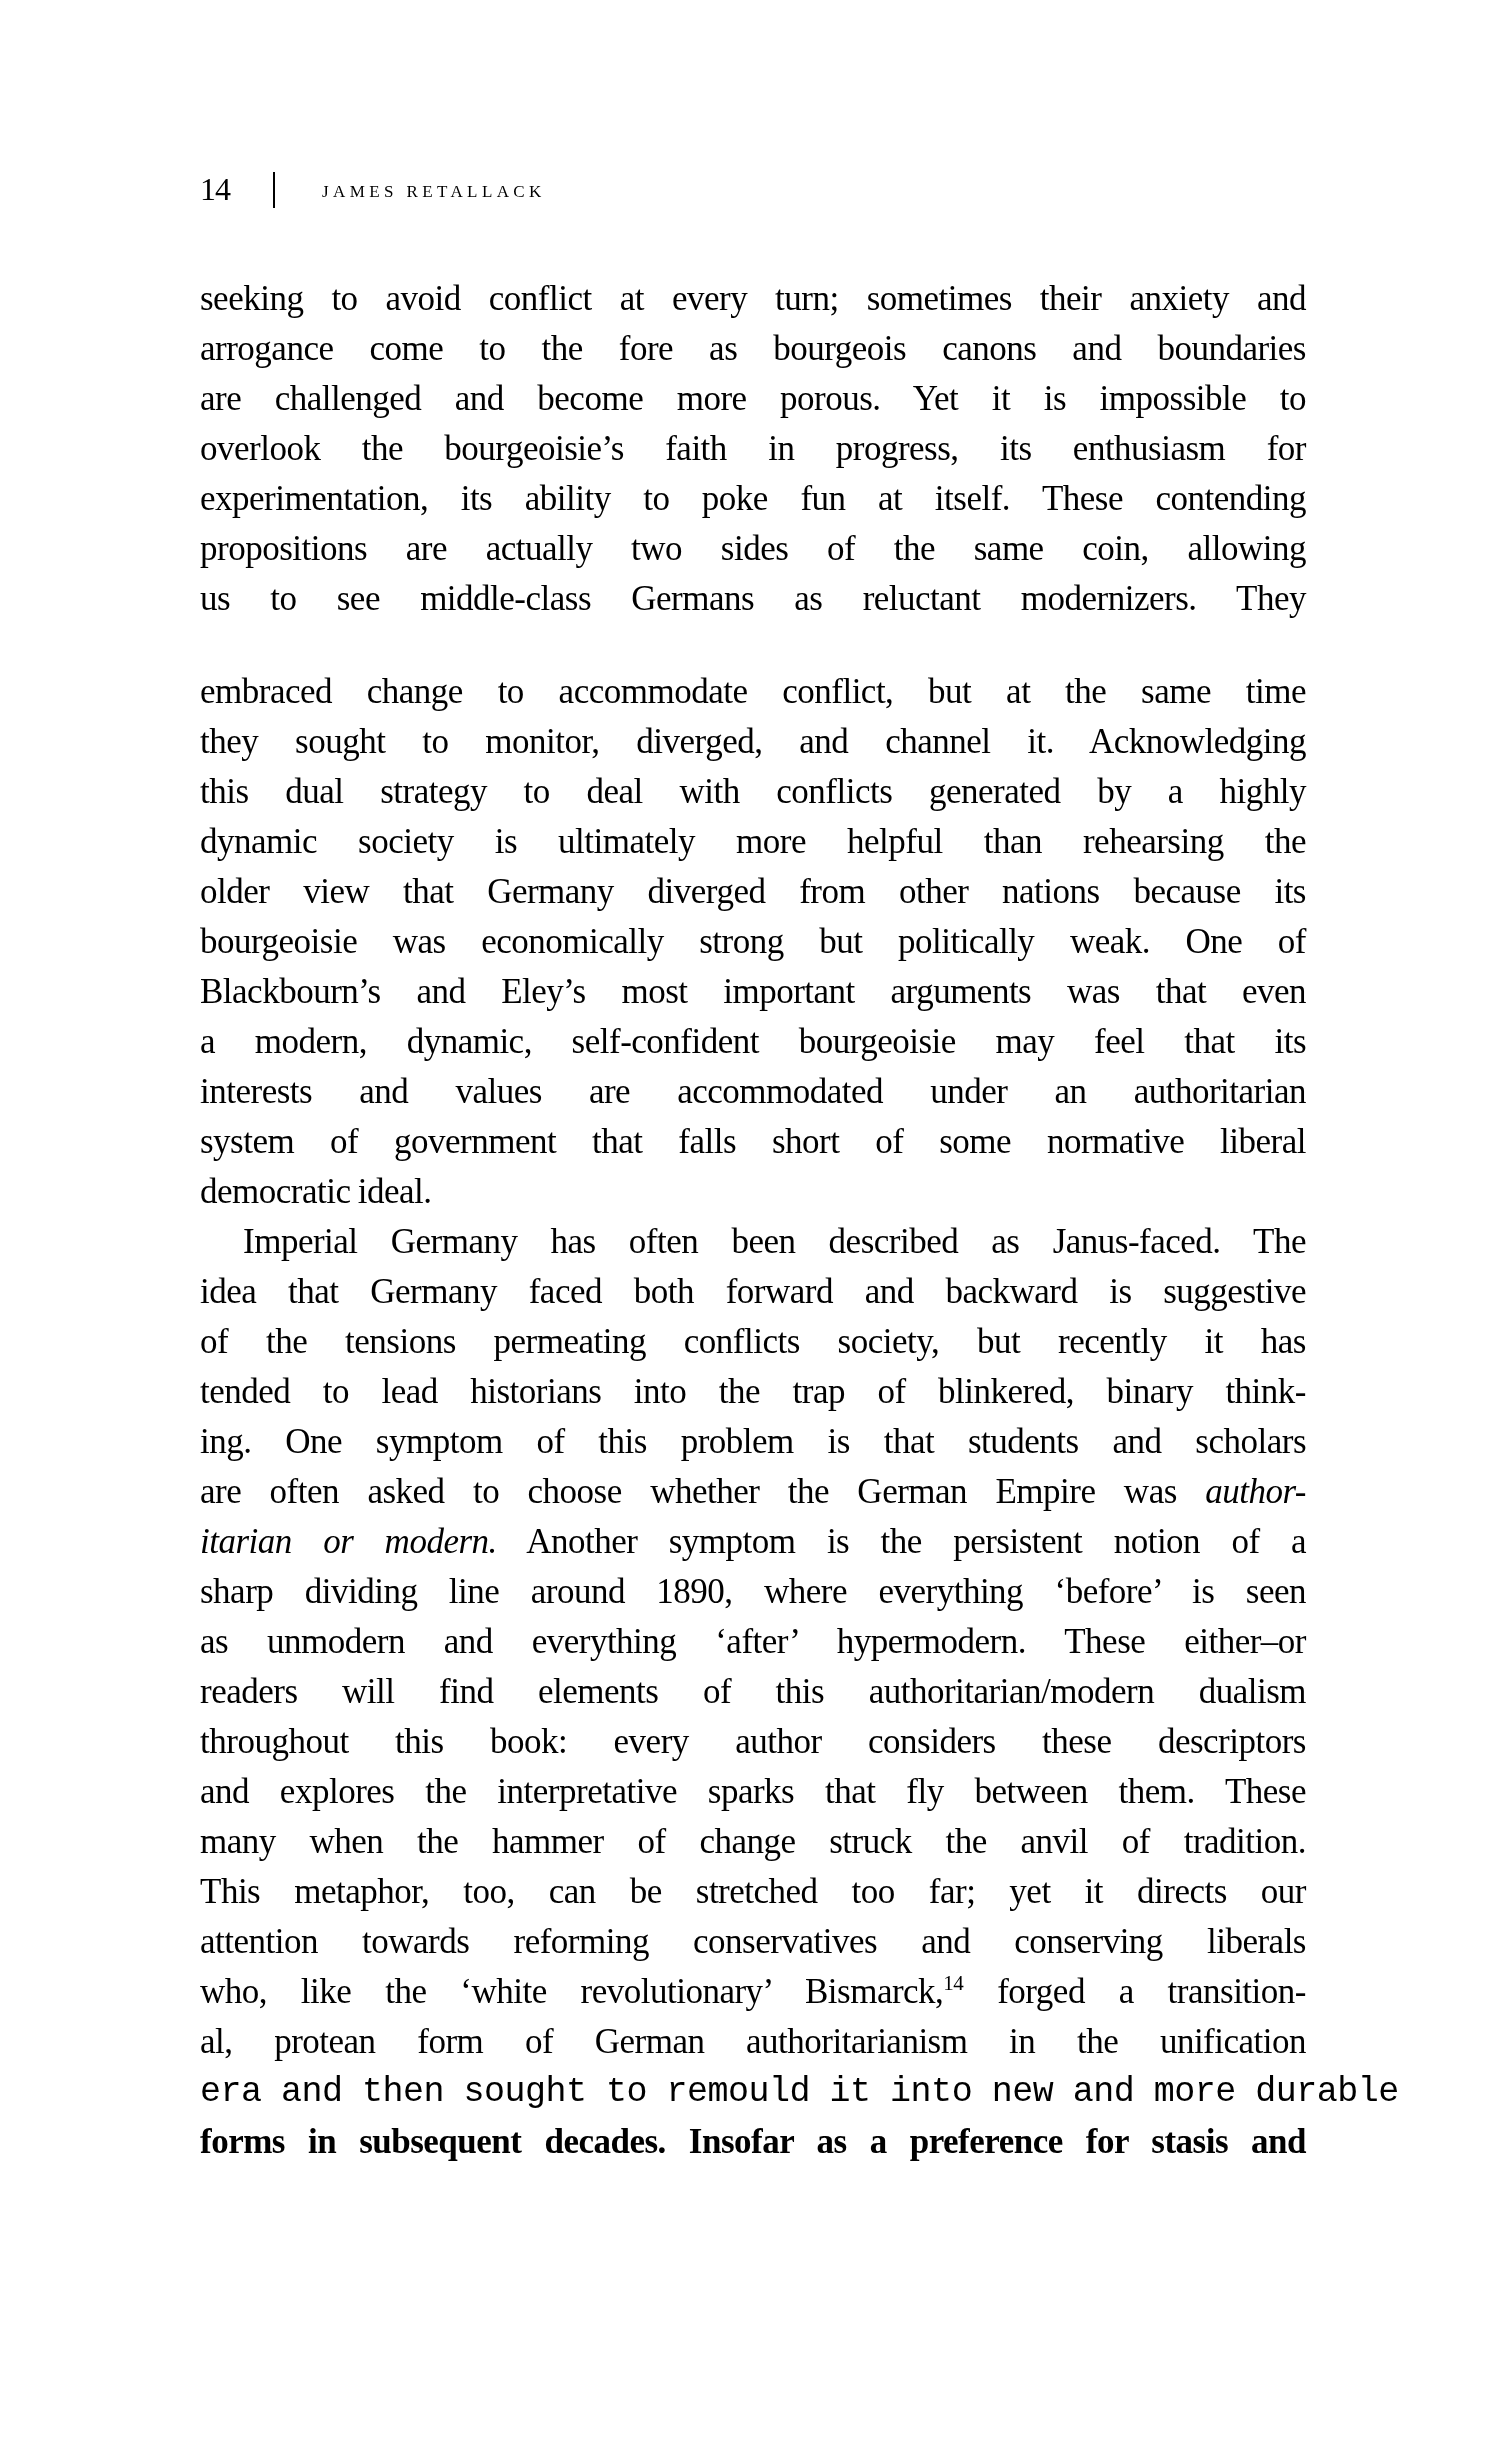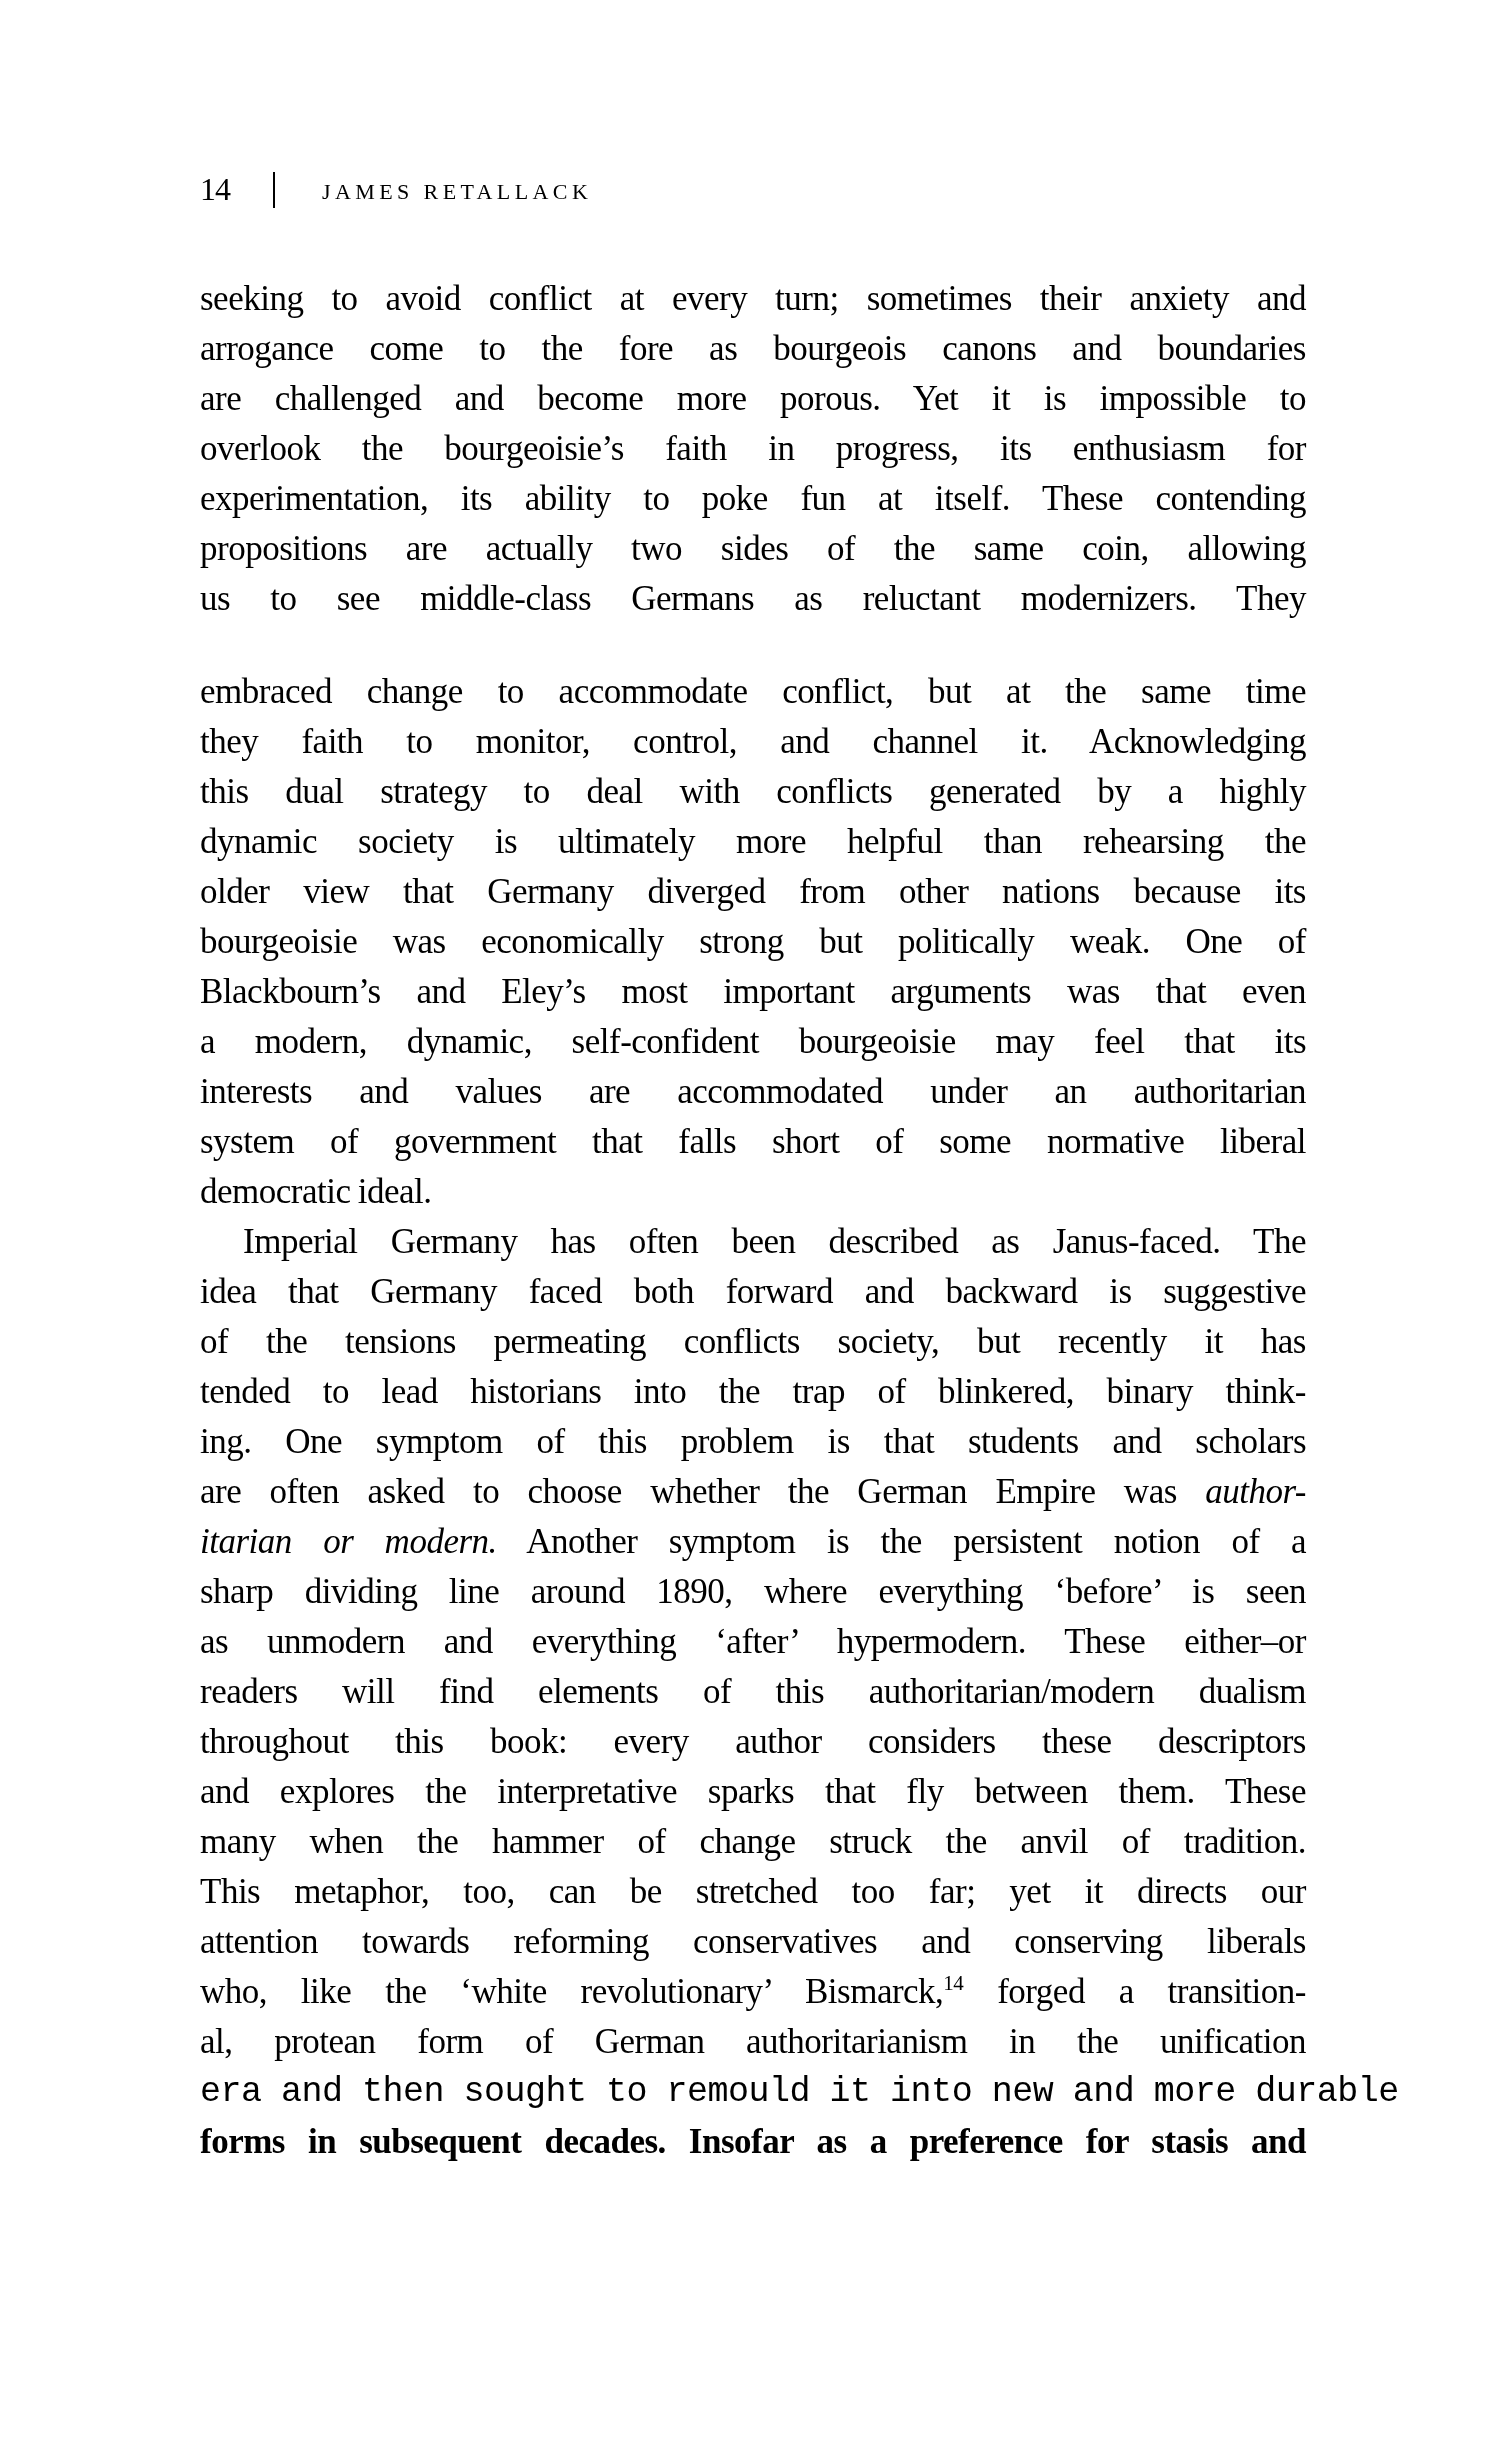--- a/index.html
+++ b/index.html
@@ -35,21 +35,21 @@
     left: 73px;
     top: 1.9px;
     width: 1.9px;
     height: 36px;
     background: #000000;
   }
   .running-author {
     position: absolute;
     left: 122px;
     top: 3.9px;
-    font-size: 22px;
+    font-size: 17px;
     line-height: 35px;
     letter-spacing: 4.4px;
     text-transform: uppercase;
     white-space: nowrap;
   }
   .text-block {
     position: absolute;
     left: 200px;
     top: 274px;
     width: 1106px;
@@ -96,21 +96,21 @@
 <div class="text-block" id="text-block">
     <div>
       <span class="line" style="white-space: nowrap;">seeking to avoid conflict at every turn; sometimes their anxiety and</span>
       <span class="line" style="white-space: nowrap;">arrogance come to the fore as bourgeois canons and boundaries</span>
       <span class="line" style="white-space: nowrap;">are challenged and become more porous. Yet it is impossible to</span>
       <span class="line" style="white-space: nowrap;">overlook the bourgeoisie’s faith in progress, its enthusiasm for</span>
       <span class="line" style="white-space: nowrap;">experimentation, its ability to poke fun at itself. These contending</span>
       <span class="line" style="white-space: nowrap;">propositions are actually two sides of the same coin, allowing</span>
       <span class="line" style="white-space: nowrap;">us to see middle-class Germans as reluctant modernizers. They</span>
       <span class="line" style="white-space: nowrap; margin-top: 43px;">embraced change to accommodate conflict, but at the same time</span>
-      <span class="line" style="white-space: nowrap;">they faith to monitor, control, and channel it. Acknowledging</span>
+      <span class="line" style="white-space: nowrap;">they sought to monitor, diverged, and channel it. Acknowledging</span>
       <span class="line" style="white-space: nowrap;">this dual strategy to deal with conflicts generated by a highly</span>
       <span class="line" style="white-space: nowrap;">dynamic society is ultimately more helpful than rehearsing the</span>
       <span class="line" style="white-space: nowrap;">older view that Germany diverged from other nations because its</span>
       <span class="line" style="white-space: nowrap;">bourgeoisie was economically strong but politically weak. One of</span>
       <span class="line" style="white-space: nowrap;">Blackbourn’s and Eley’s most important arguments was that even</span>
       <span class="line" style="white-space: nowrap;">a modern, dynamic, self-confident bourgeoisie may feel that its</span>
       <span class="line" style="white-space: nowrap;">interests and values are accommodated under an authoritarian</span>
       <span class="line" style="white-space: nowrap;">system of government that falls short of some normative liberal</span>
       <span class="line last" style="white-space: nowrap;">democratic ideal.</span>
     </div>

